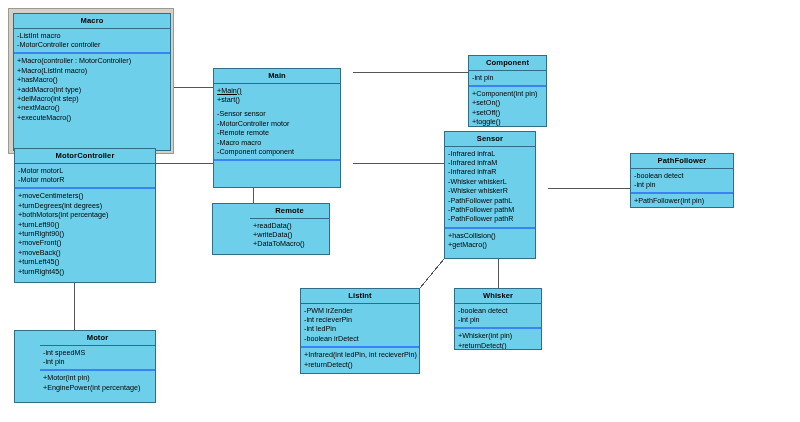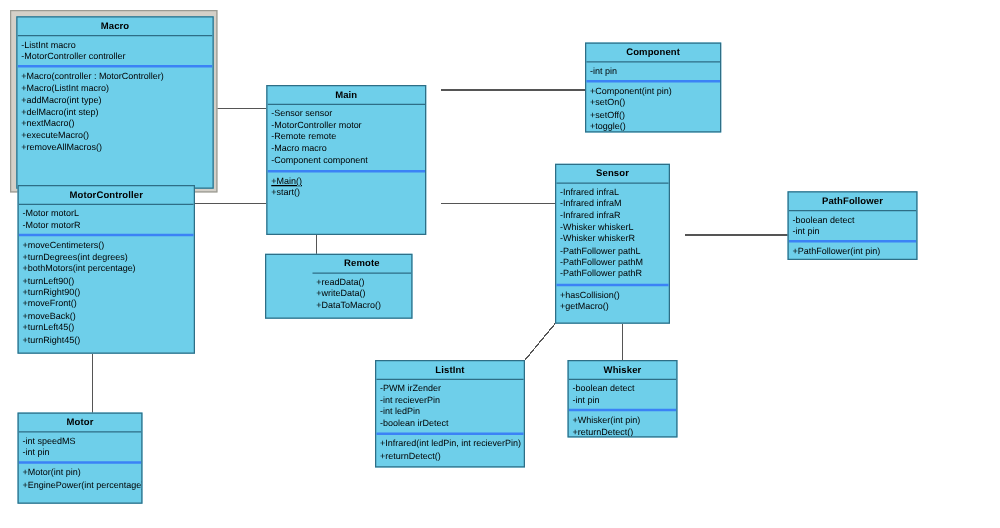--- a/index.html
+++ b/index.html
@@ -104,25 +104,25 @@
   <div class="sel-frame" style="left:8px; top:8px; width:166px; height:146px;">
     <div class="uml-class" style="width:158px; height:138px;">
       <div class="cls-title">Macro</div>
       <div class="cls-section cls-attrs">
         <div class="cls-row">-ListInt macro</div>
         <div class="cls-row">-MotorController controller</div>
       </div>
       <div class="cls-section cls-methods">
         <div class="cls-row">+Macro(controller : MotorController)</div>
         <div class="cls-row">+Macro(ListInt macro)</div>
+        <div class="cls-row">+hasMacro()</div>
         <div class="cls-row">+addMacro(int type)</div>
         <div class="cls-row">+delMacro(int step)</div>
         <div class="cls-row">+nextMacro()</div>
         <div class="cls-row">+executeMacro()</div>
-        <div class="cls-row">+removeAllMacros()</div>
       </div>
     </div>
   </div>
 
   <div class="uml-class" style="left:14px; top:148px; width:142px; height:135px;">
     <div class="cls-title">MotorController</div>
     <div class="cls-section cls-attrs">
       <div class="cls-row">-Motor motorL</div>
       <div class="cls-row">-Motor motorR</div>
     </div>
@@ -132,57 +132,57 @@
       <div class="cls-row">+bothMotors(int percentage)</div>
       <div class="cls-row">+turnLeft90()</div>
       <div class="cls-row">+turnRight90()</div>
       <div class="cls-row">+moveFront()</div>
       <div class="cls-row">+moveBack()</div>
       <div class="cls-row">+turnLeft45()</div>
       <div class="cls-row">+turnRight45()</div>
     </div>
   </div>
 
-  <div class="uml-class" style="left:14px; top:330px; width:100px; height:73px;">
+  <div class="uml-class" style="left:14px; top:330px; width:142px; height:73px;padding-left:25px;">
     <div class="cls-title">Motor</div>
     <div class="cls-section cls-attrs">
       <div class="cls-row">-int speedMS</div>
       <div class="cls-row">-int pin</div>
     </div>
     <div class="cls-section cls-methods">
       <div class="cls-row">+Motor(int pin)</div>
       <div class="cls-row">+EnginePower(int percentage)</div>
     </div>
   </div>
 
   <div class="uml-class" style="left:213px; top:68px; width:128px; height:120px;">
     <div class="cls-title">Main</div>
+    <div class="cls-section cls-methods">
+      <div class="cls-row underline">+Main()</div>
+      <div class="cls-row">+start()</div>
+    </div>
     <div class="cls-section cls-attrs">
       <div class="cls-row">-Sensor sensor</div>
       <div class="cls-row">-MotorController motor</div>
       <div class="cls-row">-Remote remote</div>
       <div class="cls-row">-Macro macro</div>
       <div class="cls-row">-Component component</div>
     </div>
-    <div class="cls-section cls-methods">
-      <div class="cls-row underline">+Main()</div>
-      <div class="cls-row">+start()</div>
-    </div>
   </div>
 
   <div class="uml-class" style="left:212px; top:203px; width:118px; height:52px;padding-left:37px;">
     <div class="cls-title">Remote</div>
     <div class="cls-section cls-methods">
       <div class="cls-row">+readData()</div>
       <div class="cls-row">+writeData()</div>
       <div class="cls-row">+DataToMacro()</div>
     </div>
   </div>
 
-  <div class="uml-class" style="left:468px; top:34px; width:109px; height:72px;">
+  <div class="uml-class" style="left:468px; top:55px; width:79px; height:72px;">
     <div class="cls-title">Component</div>
     <div class="cls-section cls-attrs">
       <div class="cls-row">-int pin</div>
     </div>
     <div class="cls-section cls-methods">
       <div class="cls-row">+Component(int pin)</div>
       <div class="cls-row">+setOn()</div>
       <div class="cls-row">+setOff()</div>
       <div class="cls-row">+toggle()</div>
     </div>

